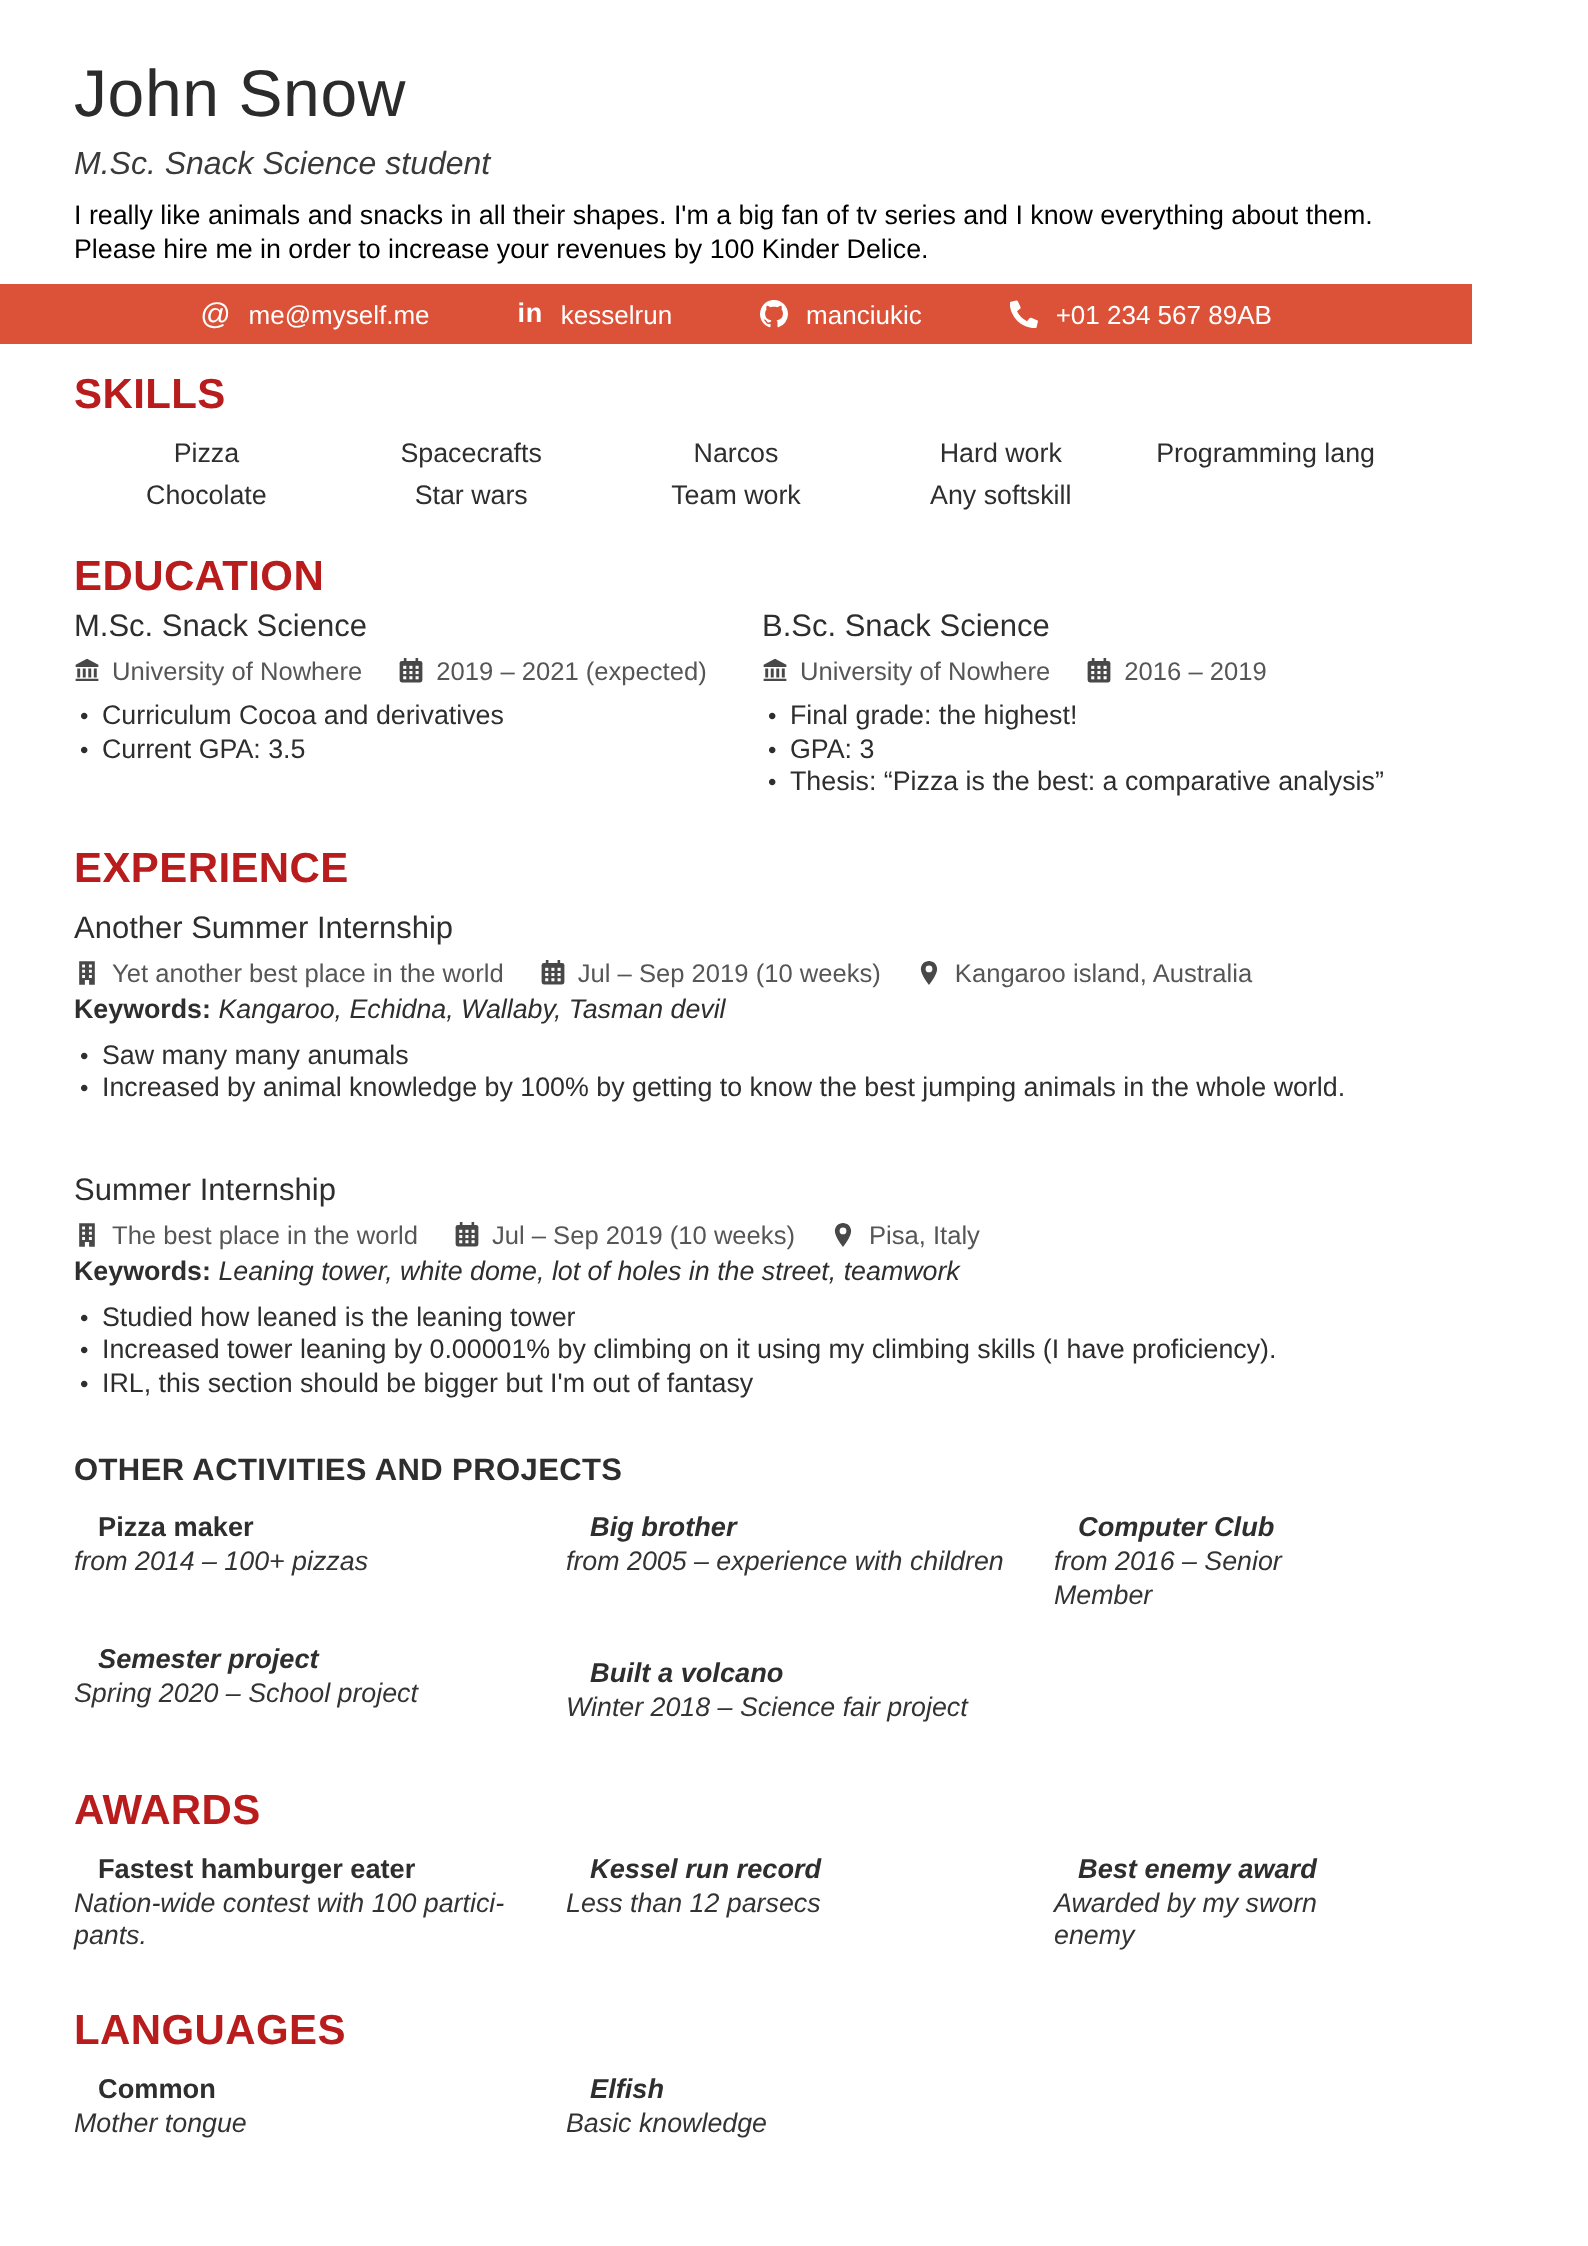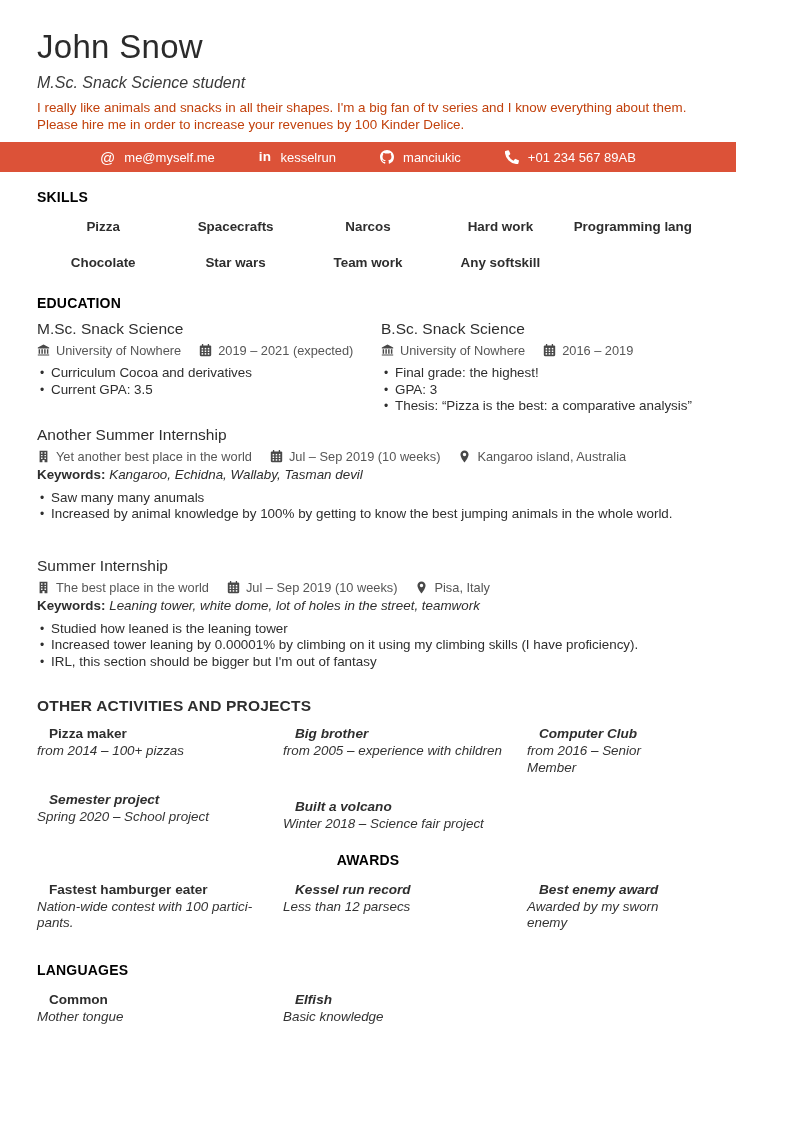--- a/index.html
+++ b/index.html
@@ -8,49 +8,49 @@
     width:794px; height:1123px;
     font-family:"Liberation Sans", sans-serif;
     color:#2e2e2e; overflow:hidden;
   }
   .page { width:736px; height:1123px; overflow:hidden; }
   .pad { padding:0 37px; }
 
   
   .name { font-size:33px; font-weight:400; line-height:36px; padding-top:29px; color:#2b2b2b; letter-spacing:.3px; }
   .subtitle { font-style:italic; font-size:16px; line-height:19px; margin-top:8px; color:#3a3a3a; }
-  .summary { font-size:13.4px; line-height:16.5px; margin-top:8px; color:#c2410c; }
+  .summary { font-size:13.4px; line-height:16.5px; margin-top:8px; color:#000000; }
 
   
   .contact-bar {
     margin-top:9px; height:30px; background:#DC5238;
     display:flex; align-items:center; justify-content:center; gap:44px;
     color:#fff; font-size:13px;
   }
   .contact-item { display:flex; align-items:center; gap:9px; cursor:pointer; }
   .cicon { display:inline-flex; align-items:center; justify-content:center; line-height:1; }
   .cicon svg { width:14px; height:14px; fill:#fff; }
   .at-glyph { font-size:15px; }
   .in-glyph { font-weight:700; font-size:13.5px; letter-spacing:.3px; }
 
   
-  .sec { color:#000000; font-size:14px; font-weight:700; line-height:21px; letter-spacing:.2px; }
+  .sec { color:#b91c1c; font-size:21px; font-weight:700; line-height:21px; letter-spacing:.2px; }
   .sec-black { color:#2e2e2e; font-size:15.5px; font-weight:700; line-height:19px; letter-spacing:.2px; }
   .mt-skills { margin-top:15px; }
   .mt-edu { margin-top:22px; }
   .mt-exp { margin-top:24px; }
   .mt-other { margin-top:26px; }
-  .mt-awards { margin-top:17px;text-align:center; }
+  .mt-awards { margin-top:32px; }
   .mt-lang { margin-top:28px; }
 
   
   .skills-grid {
-    display:grid; grid-template-columns:repeat(5,1fr); row-gap:20px;
+    display:grid; grid-template-columns:repeat(5,1fr); row-gap:5px;
     margin-top:11px; text-align:center;
-    font-weight:700; font-size:13.4px; line-height:16px; color:#2e2e2e;
+    font-weight:400; font-size:13.4px; line-height:16px; color:#2e2e2e;
   }
 
   
   .two-col { display:grid; grid-template-columns:1fr 1fr; column-gap:26px; margin-top:5px; }
   .item-title { font-size:15.5px; font-weight:400; color:#2e2e2e; line-height:19px; }
   .meta { display:flex; gap:18px; margin-top:5px; font-size:12.8px; color:#565656; align-items:center; }
   .mi { display:flex; align-items:center; gap:6px; white-space:nowrap; }
   .mi svg { width:13px; height:13px; fill:#484848; flex:0 0 auto; }
   .bullets { margin-top:7px; list-style:none; }
   .bullets li { font-size:13.4px; line-height:16.5px; color:#2e2e2e; padding-left:14px; position:relative; }
@@ -197,20 +197,21 @@
             <li>Final grade: the highest!</li>
             <li>GPA: 3</li>
             <li>Thesis: “Pizza is the best: a comparative analysis”</li>
           </ul>
         </article>
 
       </div>
     </section>
 
     <section>
+      <h2 class="sec mt-exp">EXPERIENCE</h2>
 
       <article class="exp">
         <h3 class="item-title">Another Summer Internship</h3>
         <div class="meta">
           <span class="mi">
             <svg viewBox="0 0 16 16">
                 <path fill-rule="evenodd" d="M3.2.8h9.6v14.4H9.3v-2.9H6.7v2.9H3.2zM5 2.8h1.8v1.8H5zM9.2 2.8H11v1.8H9.2zM5 6h1.8v1.8H5zM9.2 6H11v1.8H9.2zM5 9.2h1.8V11H5zM9.2 9.2H11V11H9.2z"></path>
               </svg>
             <span>Yet another best place in the world</span>
           </span>

